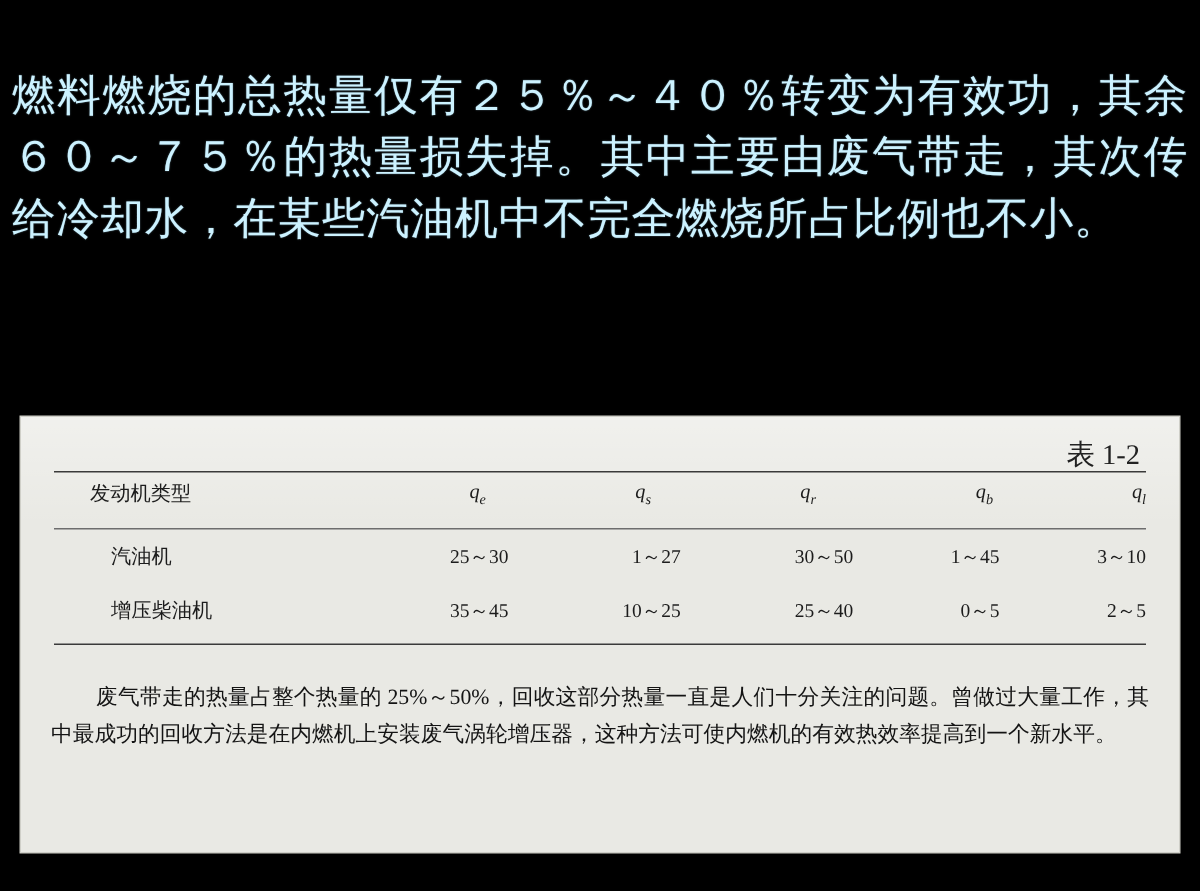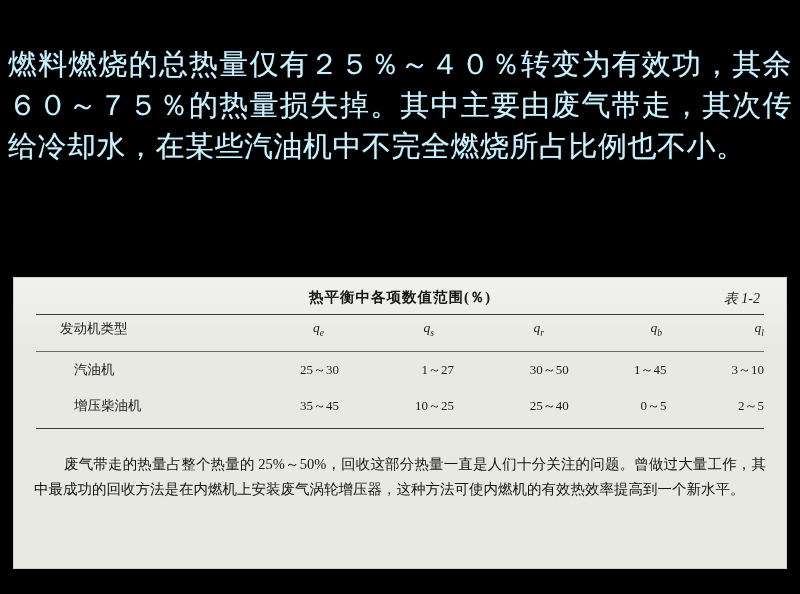--- a/index.html
+++ b/index.html
@@ -66,23 +66,22 @@
   .tbl-title {
     font-size: 14.5px;
     font-weight: bold;
     letter-spacing: 1px;
     color: #171717;
   }
   .tbl-num {
     position: absolute;
     right: 6px;
     top: 2px;
-    font-size: 14px;
+    font-size: 19px;
     color: #222;
-    font-style: italic;
   }
   .rule {
     height: 1px;
     background: #3a3a3a;
     margin: 4px 2px 0 2px;
   }
   .rule.thin {
     background: #6d6d6d;
   }
   table.heat {
@@ -146,21 +145,20 @@
 <body>
 
 <div class="slide">
 
   <div class="intro">燃料燃烧的总热量仅有２５％～４０％转变为有效功，其余６０～７５％的热量损失掉。其中主要由废气带走，其次传给冷却水，在某些汽油机中不完全燃烧所占比例也不小。</div>
 
   <div class="scan">
     <div class="scan-inner">
 
       <div class="tbl-header">
-        <span class="tbl-title">热平衡中各项数值范围(％)</span>
         <span class="tbl-num">表 1-2</span>
       </div>
 
       <div class="rule"></div>
 
       <table class="heat">
         <thead>
           <tr>
             <th class="col-type">发动机类型</th>
             <th>

